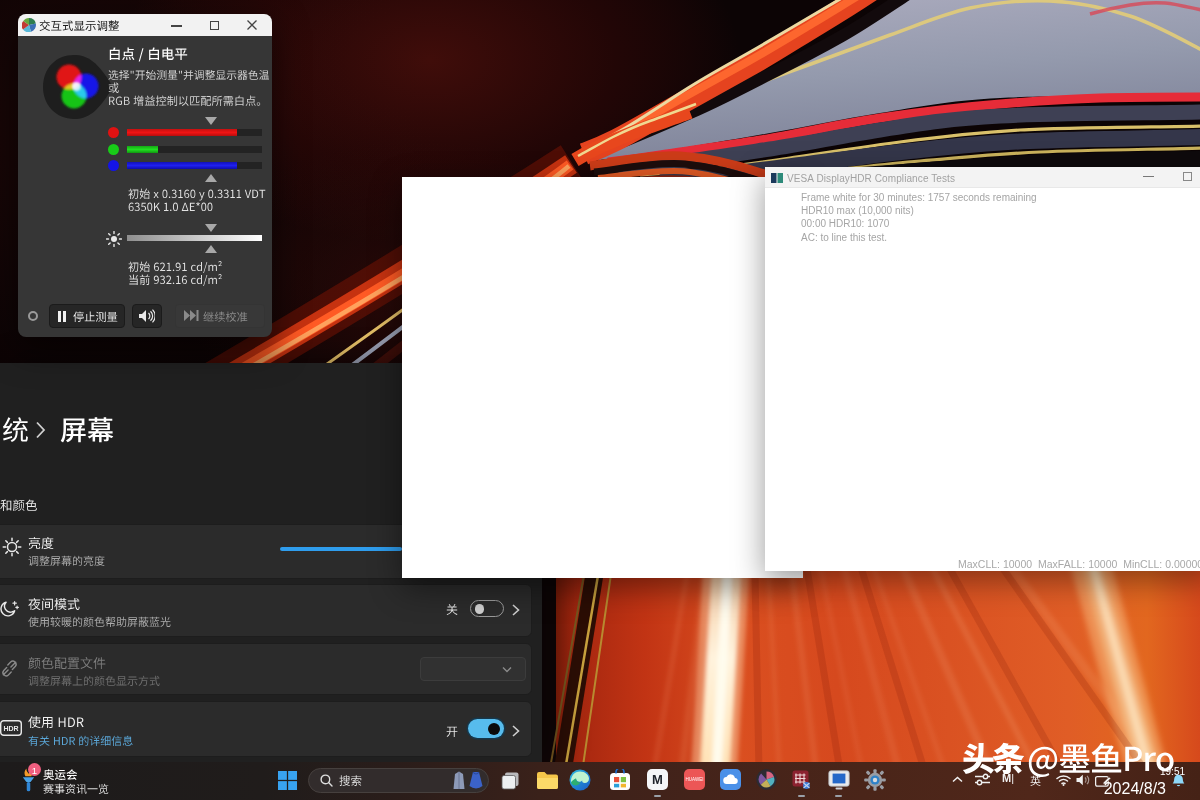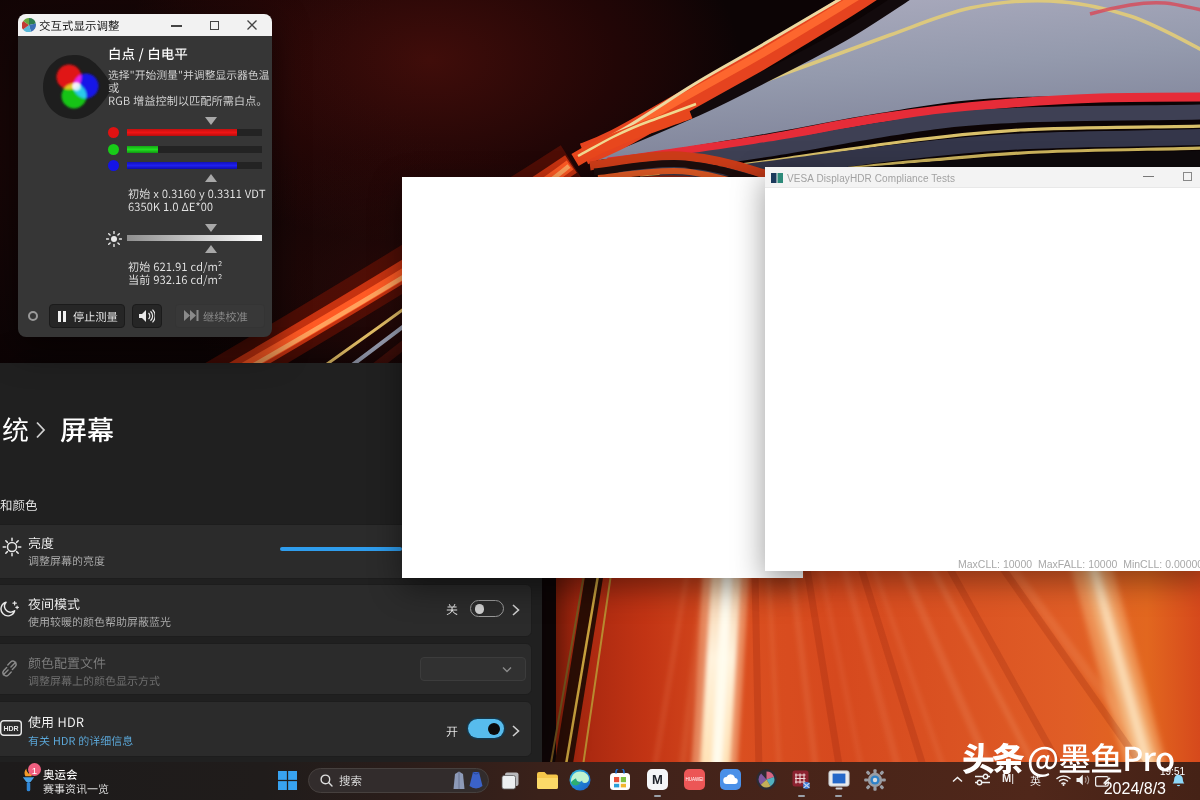--- a/index.html
+++ b/index.html
@@ -207,20 +207,25 @@
 <div class="abs" style="left:402px;top:177px;width:401px;height:401px;background:#ffffff;box-shadow:0 10px 30px rgba(0,0,0,0.45)"></div>
 <div class="abs" style="left:765px;top:167px;width:445px;height:404px;background:#ffffff;box-shadow:0 10px 30px rgba(0,0,0,0.4)">
 <div class="abs" style="left:0;top:0;width:445px;height:21px;background:#f3f3f3;border-bottom:1px solid #e8e8e8"></div>
 <svg class="abs" style="left:6px;top:5px" width="13" height="12" viewBox="0 0 13 12">
         <rect x="0" y="1" width="5.5" height="10" fill="#1b3a5c"></rect>
         <rect x="6.5" y="1" width="5.5" height="10" fill="#2d8a7a"></rect>
       </svg>
 <div class="abs" style="left:22px;top:5.5px;font-size:10px;color:#a2a2a2;letter-spacing:0.1px">VESA DisplayHDR Compliance Tests</div>
 <div class="abs" style="left:378px;top:9px;width:11px;height:1.2px;background:#777"></div>
 <div class="abs" style="left:418px;top:5px;width:9px;height:9px;border:1px solid #888"></div>
+<div class="abs" style="left:36px;top:23.5px;font-size:10px;line-height:13.4px;color:#a5a5a5">
+Frame white for 30 minutes: 1757 seconds remaining<br>
+HDR10 max (10,000 nits)<br>
+00:00 HDR10: 1070<br>
+AC: to line this test.</div>
 <div class="abs" style="left:193px;top:391px;font-size:10.5px;color:#a8a8a8;white-space:nowrap">MaxCLL: 10000&nbsp; MaxFALL: 10000&nbsp; MinCLL: 0.000000&nbsp; Ca</div>
 </div>
 <div class="abs" style="left:18px;top:14px;width:254px;height:323px;border-radius:8px;background:#363636;box-shadow:0 12px 34px rgba(0,0,0,0.55);overflow:hidden">
 <div class="abs" style="left:0;top:0;width:254px;height:22px;background:#f2f2f2"></div>
 <svg class="abs" style="left:4px;top:4px" width="14" height="14" viewBox="0 0 14 14">
 <circle cx="7" cy="7" r="7" fill="#e8e8e8"></circle>
 <path d="M7 0 A7 7 0 0 1 13.8 5.5 L7 7 Z" fill="#2e7d4f"></path>
 <path d="M13.8 5.5 A7 7 0 0 1 9 13.7 L7 7 Z" fill="#3b6fb5"></path>
 <path d="M9 13.7 A7 7 0 0 1 1 11.5 L7 7 Z" fill="#57b8d8"></path>
 <path d="M1 11.5 A7 7 0 0 1 1.3 3 L7 7 Z" fill="#c23a34"></path>

